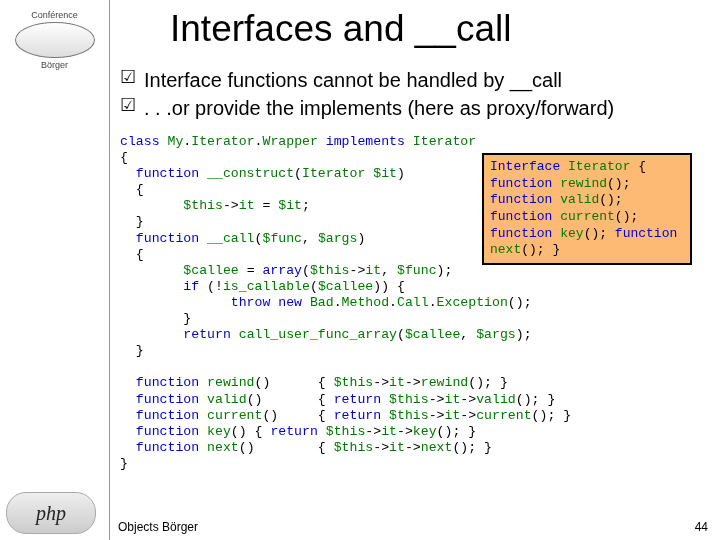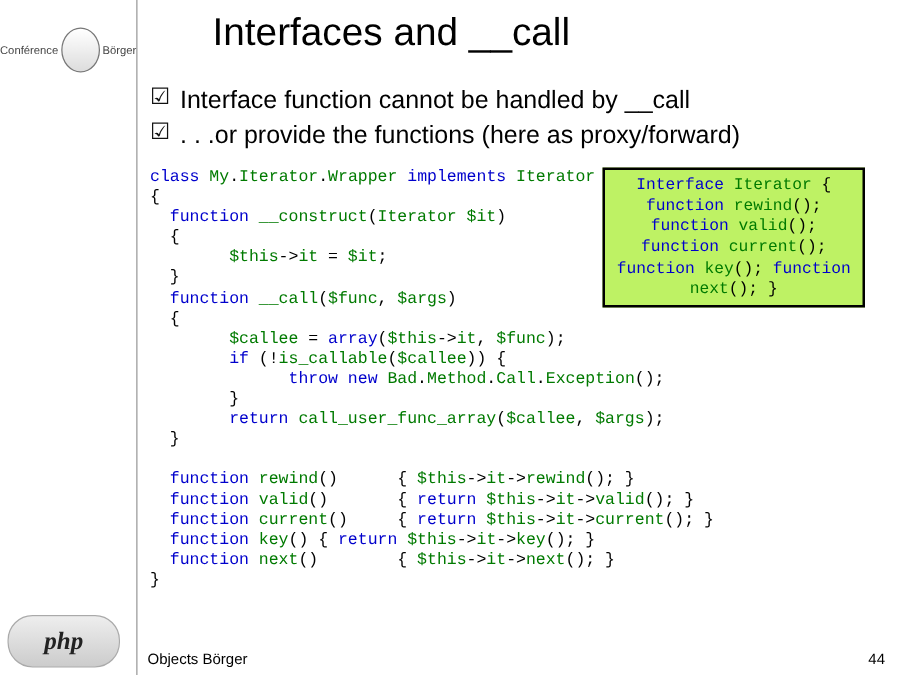--- a/index.html
+++ b/index.html
@@ -7,59 +7,59 @@
     width: 720px; height: 540px;
     font-family: Verdana, Arial, sans-serif;
     background: #fff; position: relative; overflow: hidden;
   }
   .leftbar {
     position: absolute; left: 0; top: 0; width: 110px; height: 540px;
     border-right: 1px solid #999;
   }
   .logo-top {
     width: 100%; height: 80px;
-    display: flex; flex-direction: row; align-items: center; justify-content: center;
+    display: flex; flex-direction: column; align-items: center; justify-content: center;
     font-size: 9px; color: #444; gap: 2px;
   }
   .head {
     width: 80px; height: 36px; border: 1.5px solid #777; border-radius: 50%;
     background: linear-gradient(#fff,#ddd); position: relative;
   }
   .logo-bottom {
     position: absolute; left: 6px; bottom: 6px; width: 90px; height: 42px;
     border-radius: 20px; background: linear-gradient(#eee,#ccc);
     border: 1px solid #aaa;
     display: flex; align-items: center; justify-content: center;
   }
   .php {
-    font-weight: bold; font-style: italic; font-size: 20px; color: #222;
+    font-weight: normal; font-style: italic; font-size: 20px; color: #222;
     font-family: Georgia, serif;
   }
   .title {
     position: absolute; left: 170px; top: 8px;
-    font-size: 31px; font-family: Verdana, sans-serif;
+    font-size: 37px; font-family: Verdana, sans-serif;
   }
   .content {
     position: absolute; left: 120px; top: 68px; right: 10px;
   }
   .bullets { display: grid; grid-template-columns: 24px 1fr; row-gap: 4px; }
   .chk { font-size: 18px; color: #111; line-height: 1.1; }
   .bline { font-size: 20px; font-family: Verdana, sans-serif; line-height: 1.2; }
   .codewrap { position: absolute; left: 120px; top: 134px; right: 6px; }
   .code {
     font-family: "Courier New", monospace; font-size: 13.2px;
     line-height: 1.22; white-space: pre; color: #007a00;
   }
   .code .kw { color: #0000cc; }
   .code .p  { color: #000; }
   .ifacebox {
-    position: absolute; right: 22px; top: 0;
+    position: absolute; right: 22px; top: 19px;
     width: 210px; border: 2px solid #000;
     font-family: "Courier New", monospace; font-size: 13px;
-    padding: 4px 6px; line-height: 1.28; background: #bef264; color: #007a00; text-align: center;
+    padding: 4px 6px; line-height: 1.28; background: #fdba74; color: #007a00;
   }
   .ifacebox .kw { color: #0000cc; }
   .ifacebox .p  { color: #000; }
   .footer {
     position: absolute; left: 118px; bottom: 6px; right: 12px;
     font-size: 12px; display: flex; justify-content: space-between;
   }
   .footer .mid { position: absolute; left: 50%; transform: translateX(-50%); }
 </style>
 </head>
@@ -74,23 +74,23 @@
   <div class="logo-bottom">
     <span class="php">php</span>
   </div>
 </div>
 
 <div class="title">Interfaces and __call</div>
 
 <div class="content">
   <div class="bullets">
     <div class="chk">☑</div>
-    <div class="bline">Interface function cannot be handled by __call</div>
+    <div class="bline">Interface functions cannot be handled by __call</div>
     <div class="chk">☑</div>
-    <div class="bline">. . .or provide the functions (here as proxy/forward)</div>
+    <div class="bline">. . .or provide the implements (here as proxy/forward)</div>
   </div>
 </div>
 
 <div class="codewrap">
   <div class="ifacebox"><span class="kw">Interface</span><span> Iterator </span><span class="p">{</span>
    <span class="kw">function</span><span> rewind</span><span class="p">();</span>
    <span class="kw">function</span><span> valid</span><span class="p">();</span>
    <span class="kw">function</span><span> current</span><span class="p">();</span>
    <span class="kw">function</span><span> key</span><span class="p">();</span>
    <span class="kw">function</span><span> next</span><span class="p">();</span>

